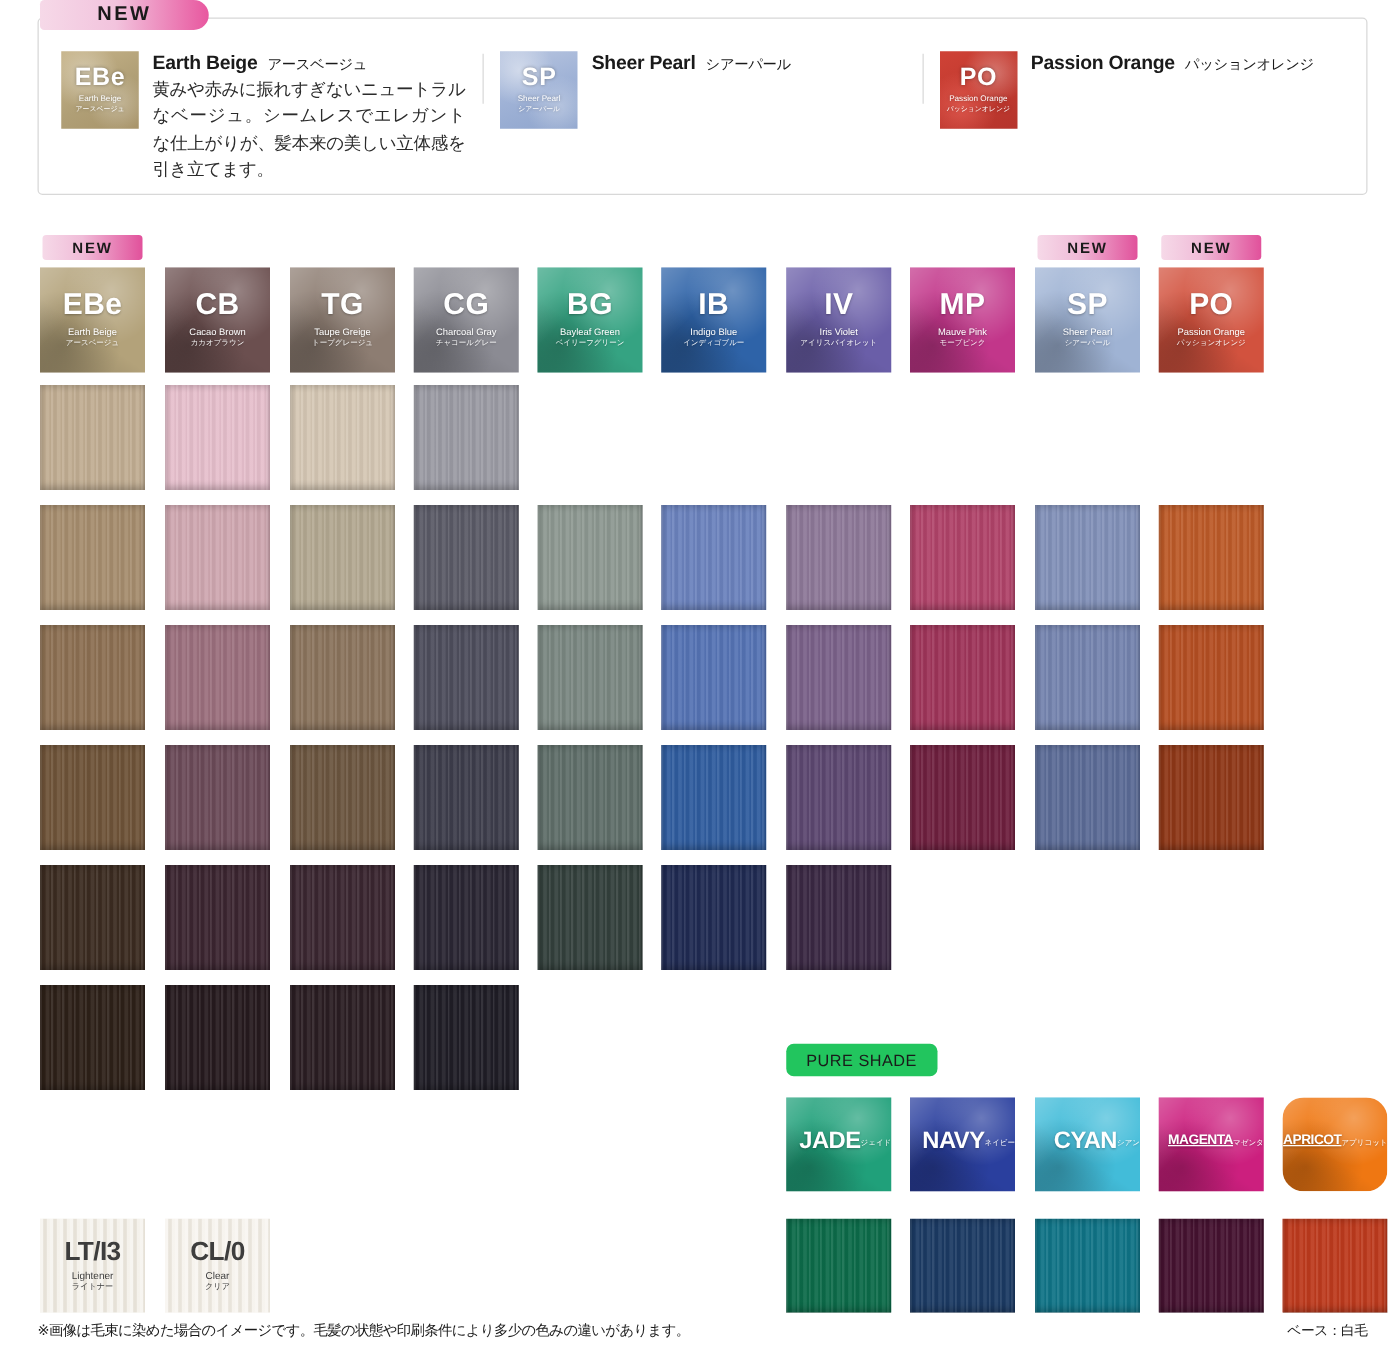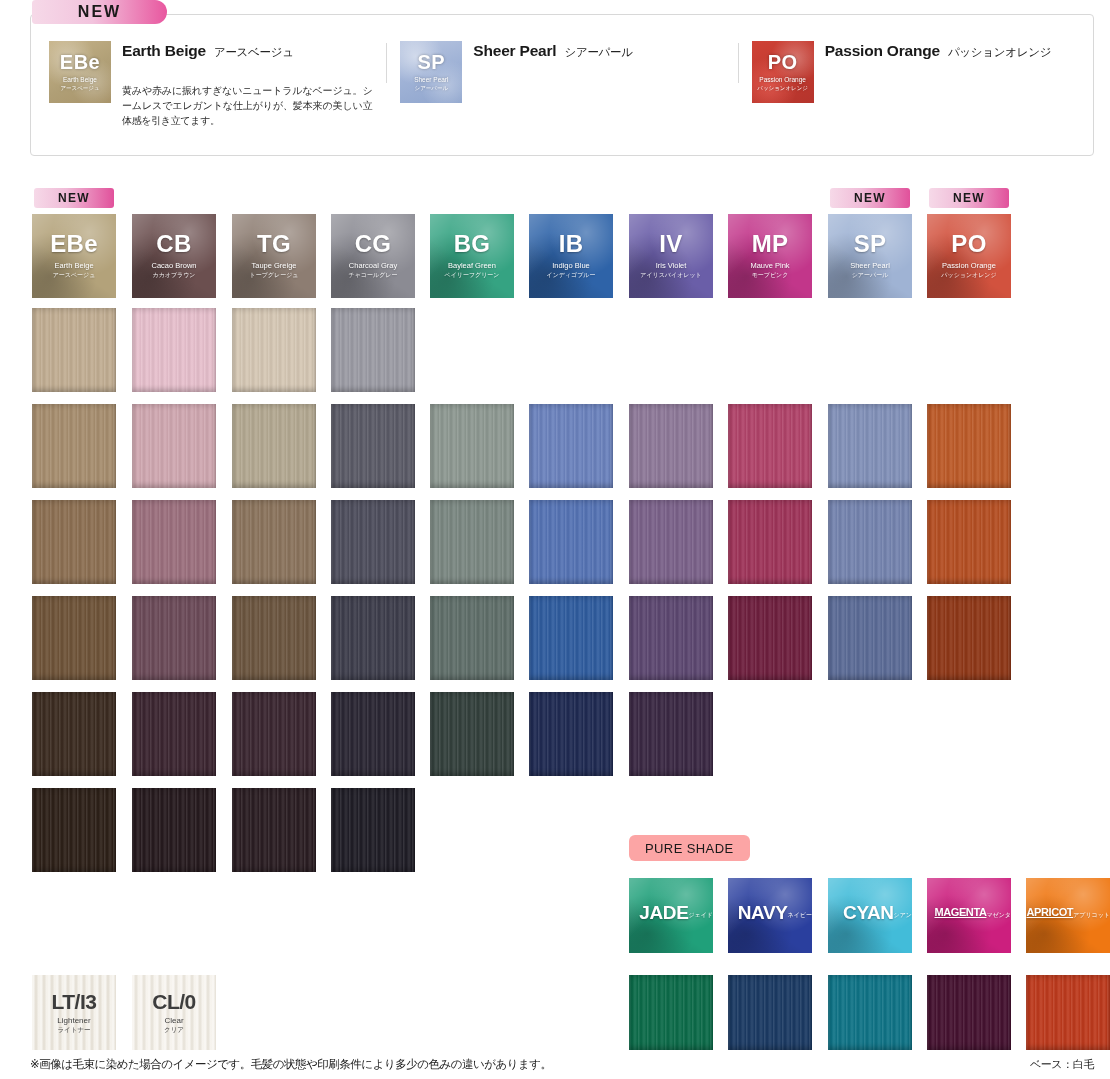--- a/index.html
+++ b/index.html
@@ -53,22 +53,22 @@
       radial-gradient(circle at 28% 72%,rgba(255,120,110,.45),transparent 45%),
       linear-gradient(150deg,#cf4236 0%,#c0392f 55%,#b5342c 100%);}
   .chip-abbr{font-size:20px;font-weight:bold;line-height:1;letter-spacing:.5px;}
   .chip-en{font-size:6.5px;line-height:1.5;margin-top:3px;white-space:nowrap;}
   .chip-jp{font-size:5.5px;line-height:1.4;white-space:nowrap;}
   .card-body{flex:1 1 auto;min-width:0;padding-top:1px;}
   .card-title{display:flex;align-items:baseline;gap:8px;white-space:nowrap;}
   .card-en{font-size:15.5px;font-weight:bold;letter-spacing:-.2px;color:#1a1a1a;}
   .card-jp{font-size:11.5px;color:#1a1a1a;letter-spacing:-.3px;}
   .card-desc{
-    margin-top:23px;font-size:10px;line-height:1.52;color:#2b2b2b;
-    letter-spacing:-.35px;text-align:justify;
+    margin-top:3px;font-size:14px;line-height:1.52;color:#2b2b2b;
+    letter-spacing:-.35px;text-align:justify;font-family:Liberation Mono, monospace;
   }
 
   
   .chart{position:absolute;left:0;top:178px;width:1110px;}
 
   .lv-col{position:absolute;left:0;top:0;width:30px;}
   .lv-label{
     position:absolute;left:0;width:28px;text-align:center;
     font-size:15px;font-weight:bold;color:#1a1a1a;padding-left:48px;
   }
@@ -96,21 +96,21 @@
       repeating-linear-gradient(90deg,
         rgba(255,255,255,.10) 0px,rgba(255,255,255,.10) 1px,
         rgba(0,0,0,.045) 2px,rgba(0,0,0,.045) 4px,
         rgba(255,255,255,.07) 5px,rgba(255,255,255,.07) 7px,
         rgba(0,0,0,.03) 8px,rgba(0,0,0,.03) 9px);
     box-shadow:inset 0 -3px 5px rgba(0,0,0,.22), inset 0 3px 4px rgba(0,0,0,.10);
   }
 
   
   .pure-tag{
-    position:absolute;height:26px;padding:0 16px;border-radius:6px;background:#fca5a5;
+    position:absolute;height:26px;padding:0 16px;border-radius:6px;background:#22c55e;
     display:flex;align-items:center;font-size:13px;letter-spacing:.4px;color:#1a1a1a;
   }
   .ps-chip{
     position:absolute;width:84px;height:75px;overflow:hidden;
     display:flex;flex-direction:row;align-items:center;justify-content:flex-end;
     padding-bottom:6px;box-sizing:border-box;
     color:#fff;text-shadow:0 1px 2px rgba(0,0,0,.30);
   }
   .ps-name{font-size:19px;font-weight:bold;line-height:1;letter-spacing:-.4px;}
   .ps-name.small{font-size:11px;text-decoration:underline;}
@@ -318,21 +318,21 @@
     <div class="ps-chip" style="left: 828px; top: 878px; background: linear-gradient(135deg, rgba(255, 255, 255, 0.28) 0%, rgba(255, 255, 255, 0) 38%), linear-gradient(35deg, rgba(0, 0, 0, 0.22) 0%, rgba(0, 0, 0, 0) 42%), radial-gradient(at 68% 22%, rgba(255, 255, 255, 0.3), transparent 46%), radial-gradient(at 22% 74%, rgba(0, 0, 0, 0.22), transparent 50%), rgb(66, 188, 217);">
       <span class="ps-name">CYAN</span>
       <span class="ps-jp">シアン</span>
     </div>
     <div class="hair" style="height: 75px; left: 828px; top: 975px; background-color: rgb(15, 115, 134);"></div>
     <div class="ps-chip" style="left: 927px; top: 878px; background: linear-gradient(135deg, rgba(255, 255, 255, 0.28) 0%, rgba(255, 255, 255, 0) 38%), linear-gradient(35deg, rgba(0, 0, 0, 0.22) 0%, rgba(0, 0, 0, 0) 42%), radial-gradient(at 68% 22%, rgba(255, 255, 255, 0.3), transparent 46%), radial-gradient(at 22% 74%, rgba(0, 0, 0, 0.22), transparent 50%), rgb(204, 31, 126);">
       <span class="ps-name small">MAGENTA</span>
       <span class="ps-jp">マゼンタ</span>
     </div>
     <div class="hair" style="height: 75px; left: 927px; top: 975px; background-color: rgb(69, 18, 48);"></div>
-    <div class="ps-chip" style="left: 1026px; top: 878px; background: linear-gradient(135deg, rgba(255, 255, 255, 0.28) 0%, rgba(255, 255, 255, 0) 38%), linear-gradient(35deg, rgba(0, 0, 0, 0.22) 0%, rgba(0, 0, 0, 0) 42%), radial-gradient(at 68% 22%, rgba(255, 255, 255, 0.3), transparent 46%), radial-gradient(at 22% 74%, rgba(0, 0, 0, 0.22), transparent 50%), rgb(239, 119, 18);">
+    <div class="ps-chip" style="left: 1026px; top: 878px; background: linear-gradient(135deg, rgba(255, 255, 255, 0.28) 0%, rgba(255, 255, 255, 0) 38%), linear-gradient(35deg, rgba(0, 0, 0, 0.22) 0%, rgba(0, 0, 0, 0) 42%), radial-gradient(at 68% 22%, rgba(255, 255, 255, 0.3), transparent 46%), radial-gradient(at 22% 74%, rgba(0, 0, 0, 0.22), transparent 50%), rgb(239, 119, 18); border-radius: 17px;">
       <span class="ps-name small">APRICOT</span>
       <span class="ps-jp">アプリコット</span>
     </div>
     <div class="hair" style="height: 75px; left: 1026px; top: 975px; background-color: rgb(189, 58, 29);"></div>
   </div>
 
 <div id="tone-host">
     <div class="tone-chip" style="left: 32px; top: 975px; background-color: rgb(238, 233, 223);">
       <span class="tone-abbr">LT/I3</span>
       <span class="tone-en">Lightener</span>

